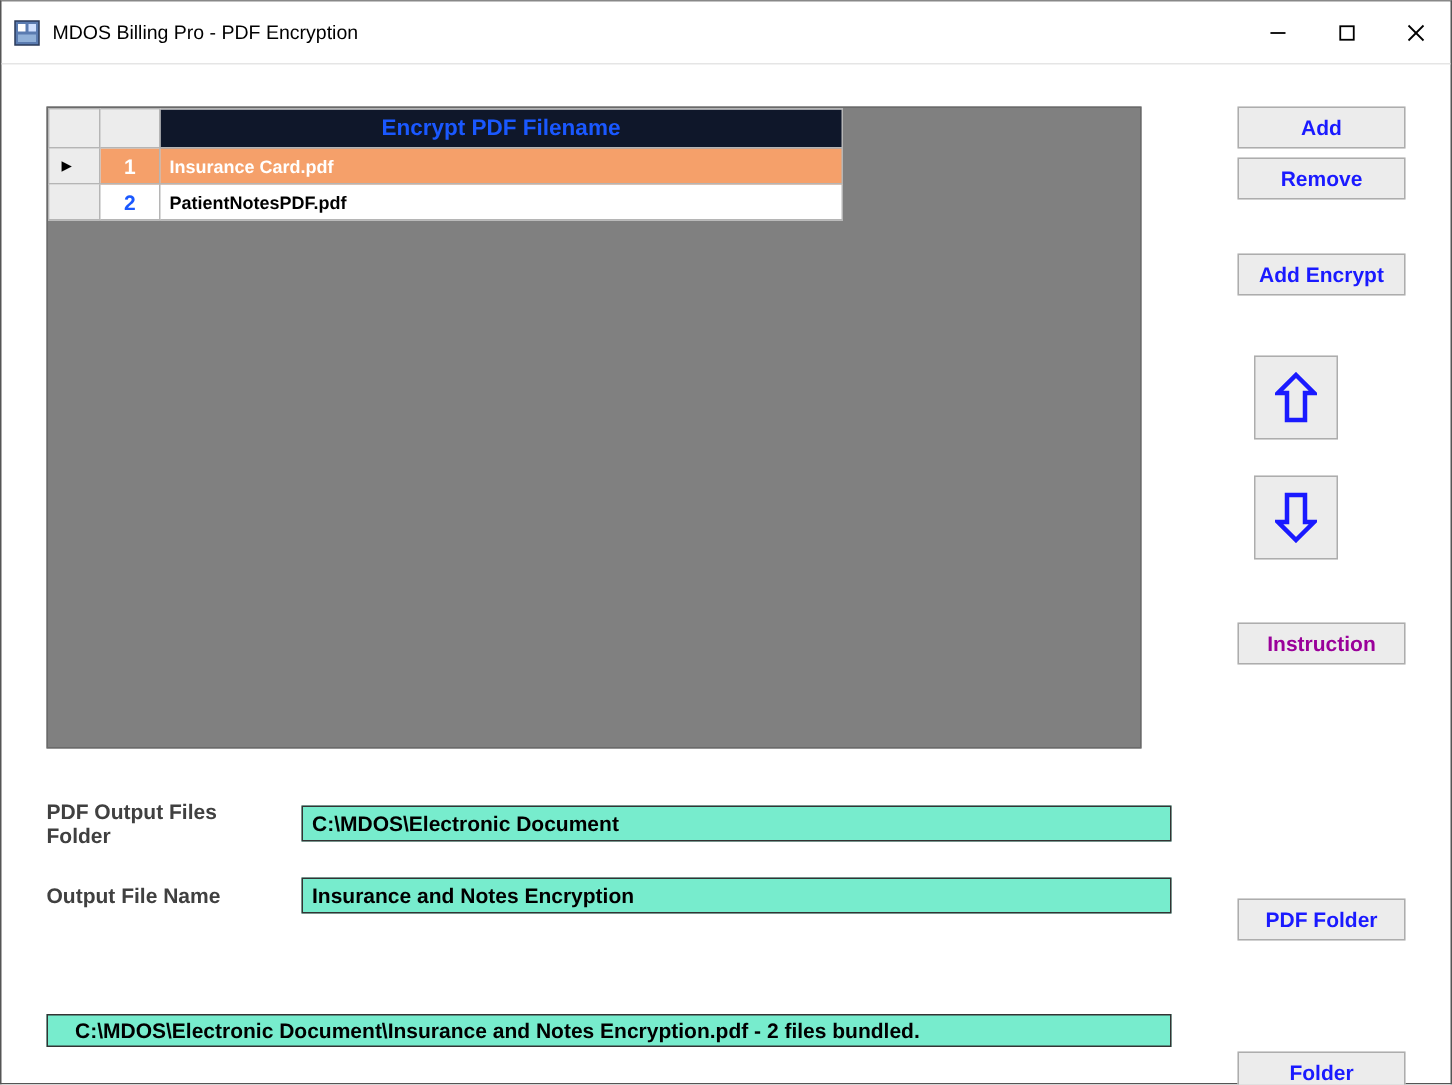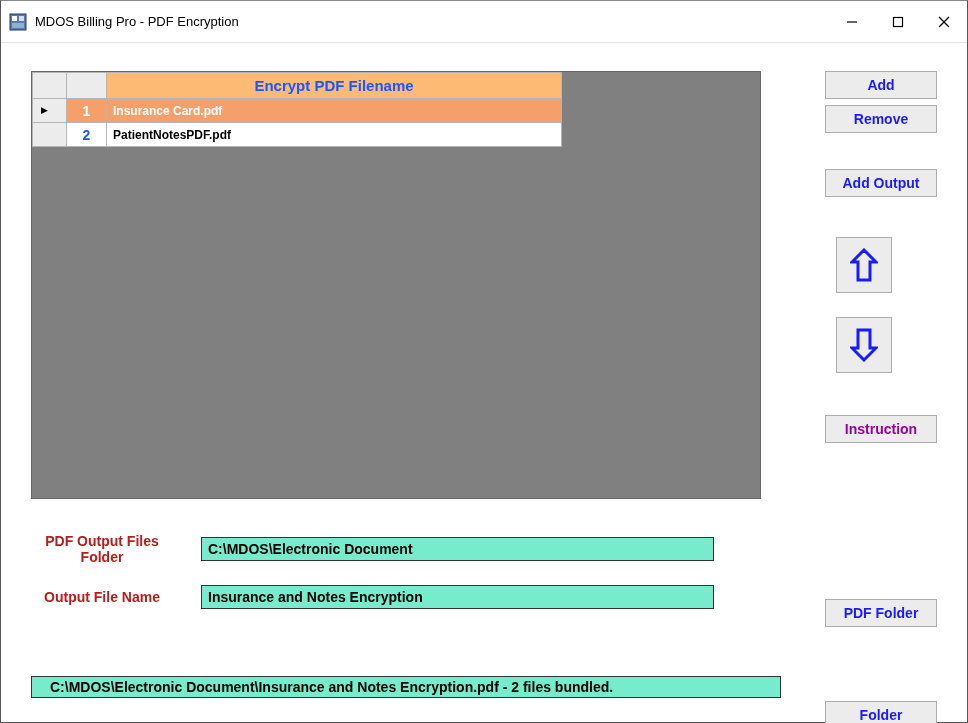--- a/index.html
+++ b/index.html
@@ -39,21 +39,21 @@
     border:1px solid #6a6a6a;
     position:relative;
   }
   .grid-table { border-collapse:collapse; width:530px; background:#fff; }
   .grid-table th, .grid-table td {
     border:1px solid #b5b5b5;
   }
   .gh-marker { width:34px; height:26px; background:#ececec; }
   .gh-num { width:40px; height:26px; background:#ececec; }
   .gh-name {
-    height:18px; background:#fdba74; color:#1a58ff; font-weight:bold;
+    height:18px; background:#0f172a; color:#1a58ff; font-weight:bold;
     font-size:15px; text-align:center;
   }
   .gr-marker { width:34px; height:24px; background:#ececec; text-align:center; vertical-align:middle; font-size:11px; position:relative; }
   .gr-marker.sel::after {
     content:"▶"; font-size:9px; color:#000;
     position:absolute; left:8px; top:6px;
   }
   .gr-num { width:40px; text-align:center; color:#1a58ff; font-weight:bold; font-size:14px; }
   .gr-name { font-size:12px; font-weight:bold; padding:3px 6px; }
   .gr.sel .gr-num { background:#f5a06a; color:#fff; }
@@ -75,27 +75,27 @@
     width:56px; height:56px; align-self:center; margin-top:24px;
     background:#ececec; border:1px solid #adadad;
     display:flex; align-items:center; justify-content:center;
     cursor:pointer;
   }
   .btn-arrow svg { stroke:#1a1aff; fill:none; stroke-width:3; }
   .btn-instr { margin-top:42px; color:#9a009a; }
 
   .form-area { margin-top:34px; }
   .form-row { display:flex; align-items:center; margin-bottom:20px; }
-  .form-label { width:170px; text-align:center; padding-right:28px; font-size:14px; font-weight:bold; color:#b91c1c; }
+  .form-label { width:170px; text-align:left; padding-right:28px; font-size:14px; font-weight:bold; color:#404040; }
   .teal-field {
     background:#77eccd; border:1px solid #333;
     height:24px; padding:2px 6px; font-size:14px; font-weight:bold; color:#000;
     display:flex; align-items:center;
   }
-  .field-long { width:513px; }
+  .field-long { width:580px; }
   .field-med { width:220px; position:relative; }
   .field-med::after {
     
     content:""; position:absolute; left: calc(6px + 7ch); top:3px; bottom:3px; width:1px; background:#000;
   }
   .chk-wrap { display:flex; align-items:center; margin-left:26px; font-size:14px; font-weight:bold; }
   .chk-wrap input { margin-left:8px; width:16px; height:16px; }
 
   .right-col-btn {
     position:absolute; right:30px; width:112px;
@@ -170,21 +170,21 @@
           </tr>
         </tbody>
           </table>
       </div>
 
       <div class="side-btns">
         <div style="width:112px; align-self:flex-end; display:flex; flex-direction:column;">
           <div class="btn">Add</div>
           <div class="btn">Remove</div>
           <div class="gap-md"></div>
-          <div class="btn">Add Output</div>
+          <div class="btn">Add Encrypt</div>
         </div>
         <div class="btn-arrow" style="margin-top:40px;">
           <svg width="28" height="34" viewBox="0 0 28 34">
               <path d="M14 2 L26 14 L20 14 L20 32 L8 32 L8 14 L2 14 Z"></path>
             </svg>
         </div>
         <div class="btn-arrow">
           <svg width="28" height="34" viewBox="0 0 28 34">
               <path d="M14 32 L26 20 L20 20 L20 2 L8 2 L8 20 L2 20 Z"></path>
             </svg>

